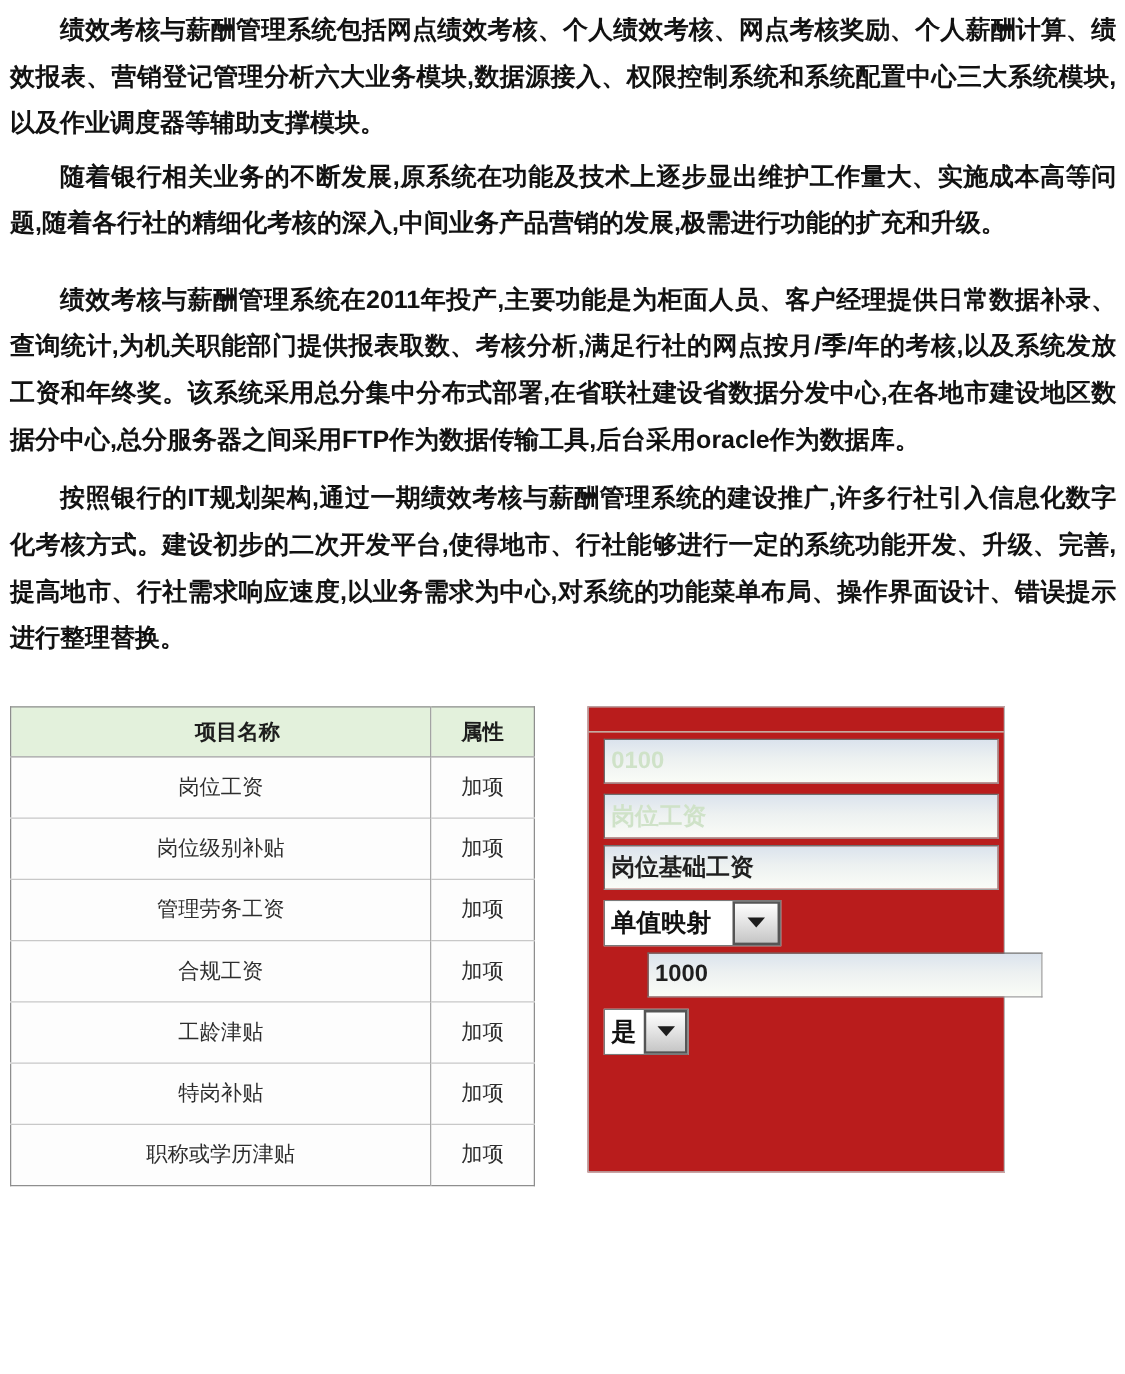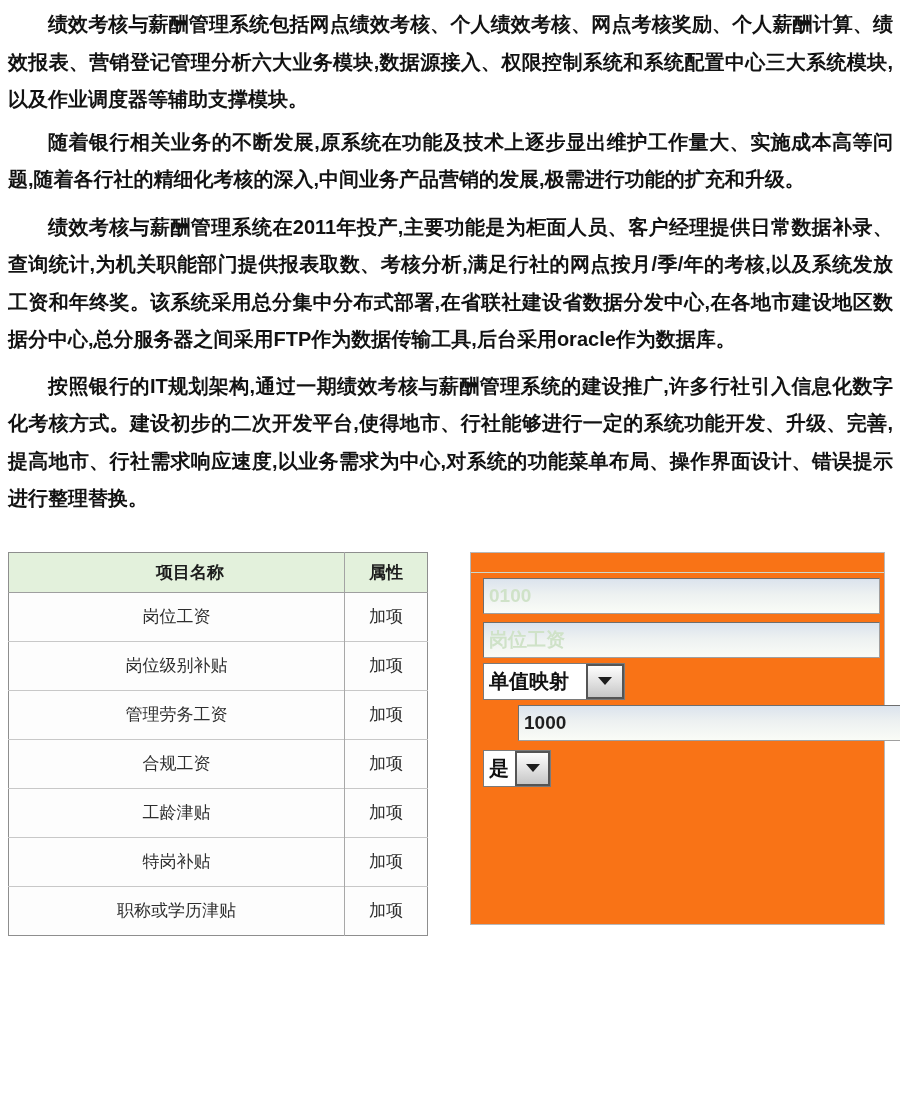--- a/index.html
+++ b/index.html
@@ -8,40 +8,40 @@
     font-family:"Liberation Sans","DejaVu Sans",sans-serif;
   }
   
   .doc{padding:6px 7px 0 8px;}
   .doc p{
     margin:0;font-size:20px;line-height:37.5px;color:#121212;
     text-align:justify;text-indent:2em;font-weight:600;
     word-break:break-all;
   }
   .doc p.sp-small{margin-top:5px;}
-  .doc p.sp-large{margin-top:10px;}
+  .doc p.sp-large{margin-top:23px;}
   .doc p.sp-mid{margin-top:9px;}
   
   .bottom{display:flex;align-items:flex-start;margin-top:34px;padding-left:8px;}
   
   table.items{border-collapse:collapse;width:420px;background:#fdfdfe;border:1px solid #8e8e8e;}
   table.items th{
     height:37px;background:#e3f1dc;font-size:17px;font-weight:bold;color:#1d1d1d;
     border-bottom:1px solid #9f9f9f;text-align:center;
   }
   table.items th.col-name{width:306px;border-right:1px solid #a3a3a3;padding-left:28px;}
   table.items td{
     height:46px;font-size:17px;color:#2e2e2e;text-align:center;
     border-top:1px solid #c8c8c8;background:#fdfdfd;
   }
   table.items td.col-name{border-right:1px solid #a8a8a8;}
   
   .panel{
-    margin-left:42px;width:415px;height:373px;border:1px solid #b8b8b8;
-    background:#f97316;box-sizing:border-box;
+    margin-left:42px;width:334px;height:373px;border:1px solid #b8b8b8;
+    background:#b91c1c;box-sizing:border-box;
   }
   .panel-strip{height:19px;border-bottom:1px solid #ccd8cb;}
   .panel-body{padding:5px 4px 0 12px;}
   .field{
     display:block;width:100%;height:36px;box-sizing:border-box;
     border:1px solid #a0a0a0;border-top-color:#6e6e6e;border-left-color:#6e6e6e;
     background:linear-gradient(180deg,#dbe3ed 0%,#edf1f1 45%,#fafcf7 100%);
     font-size:19px;font-weight:600;padding:0 5px;color:#1f1f1f;outline:none;
     font-family:"Liberation Sans","DejaVu Sans",sans-serif;
   }
@@ -124,20 +124,21 @@
           <td class="col-attr">加项</td>
         </tr>
       </tbody>
   </table>
 
   <div class="panel">
     <div class="panel-strip"></div>
     <div class="panel-body">
       <input class="field disabled mb8" type="text" readonly="" value="0100" style="">
       <input class="field disabled mb5" type="text" readonly="" value="岗位工资" style="">
+      <input class="field mb8" type="text" value="岗位基础工资" style="">
       <div class="combo combo-mapping mb5">
         <span class="txt">单值映射</span>
         <span class="btn">
           <span class="caret"></span>
         </span>
       </div>
       <input class="field mb9" type="text" value="1000" style="">
       <div class="combo combo-flag">
         <span class="txt">是</span>
         <span class="btn">

